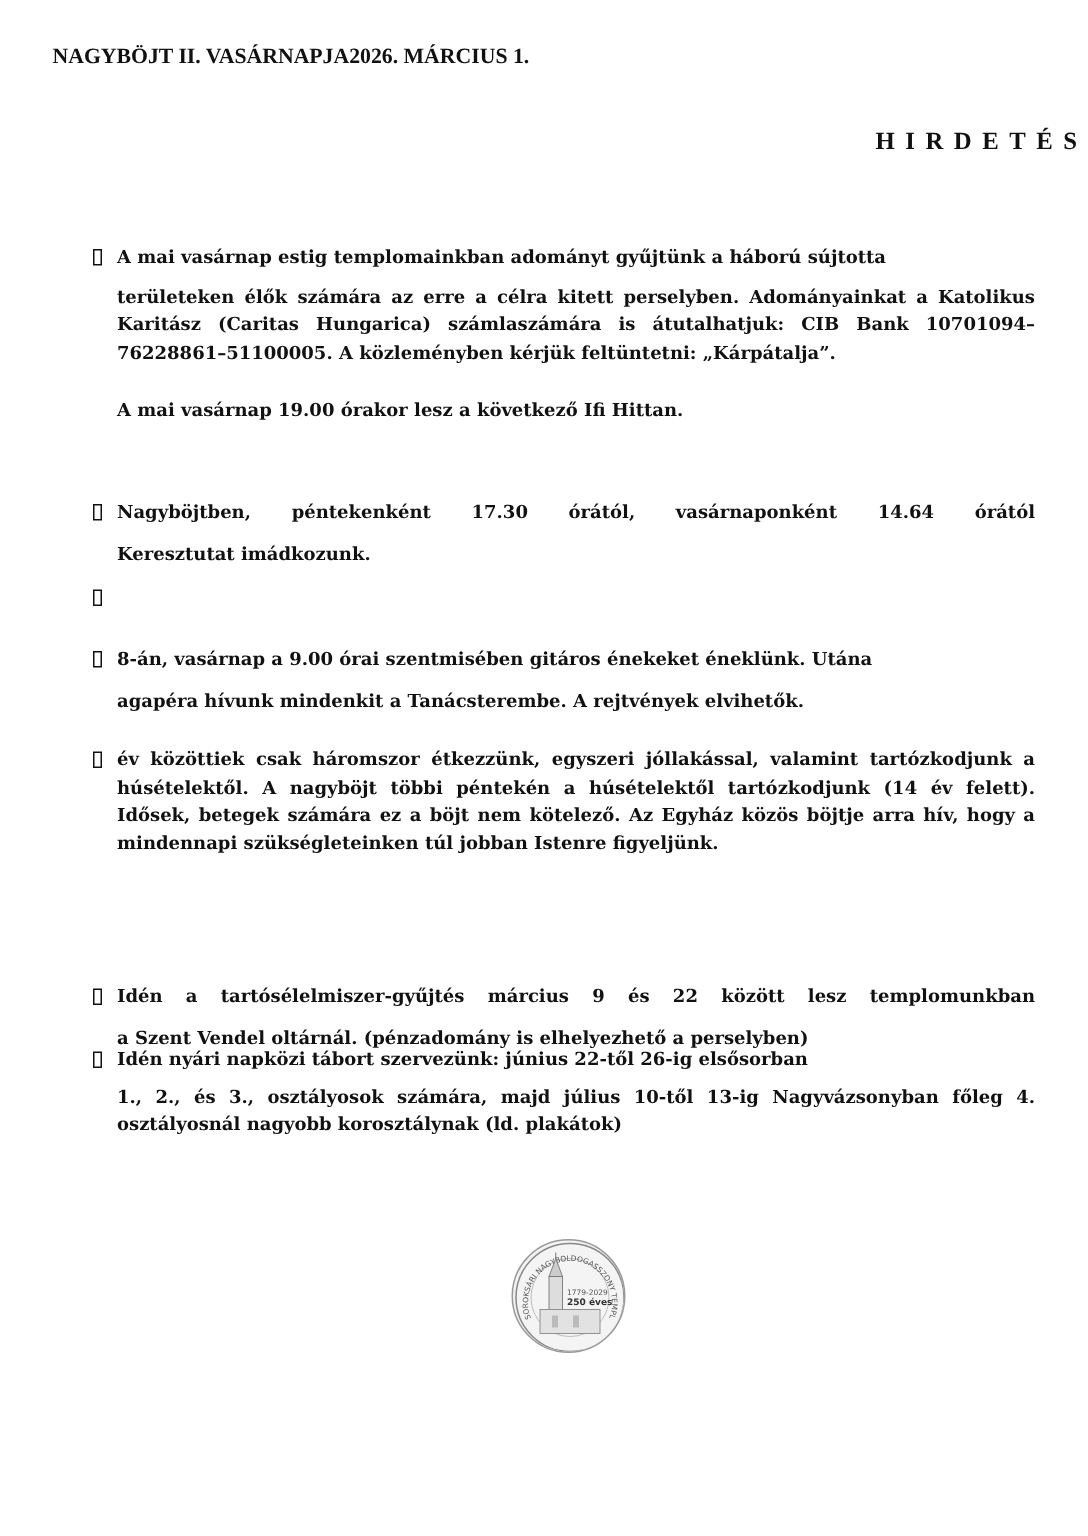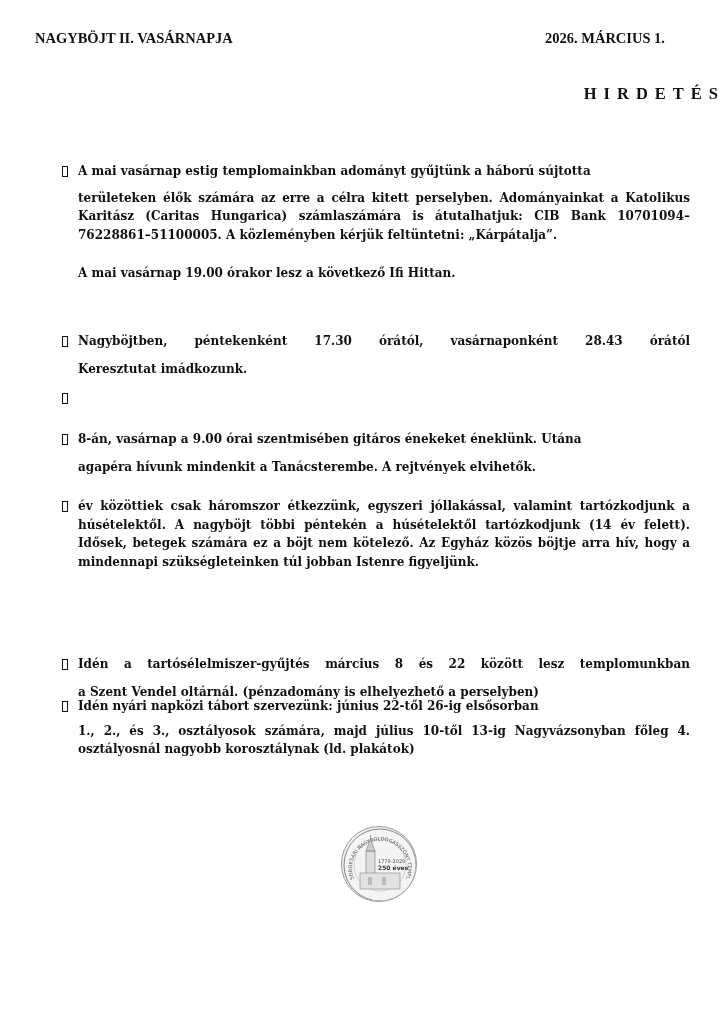--- a/index.html
+++ b/index.html
@@ -3,21 +3,21 @@
   <meta charset="utf-8">
   <style>
     html, body { margin: 0; padding: 0; background: #ffffff; }
     body {
       width: 725px; height: 1024px; position: relative; overflow: hidden;
       font-family: "DejaVu Serif", "Liberation Serif", serif;
       color: #111111;
     }
     .header {
       position: absolute; top: 30px; left: 35px; right: 60px;
-      display: flex; justify-content: space-between;
+      display: flex; justify-content: flex-start;
       font-family: "Liberation Serif", serif; font-weight: bold;
       font-size: 14.5px; letter-spacing: 0px;
     }
     .title {
       position: absolute; top: 84px; left: 0; right: 0; text-align: right;
       font-family: "Liberation Serif", serif; font-weight: bold;
       font-size: 16.5px; letter-spacing: 7px;
     }
     .item {
       position: absolute; left: 62px; width: 628px;
@@ -54,21 +54,21 @@
   <div class="text">
     <p style="margin-bottom:8px;">A mai vasárnap estig templomainkban adományt gyűjtünk a háború sújtotta</p>
     <p>területeken élők számára az erre a célra kitett perselyben. Adományainkat a Katolikus Karitász (Caritas Hungarica) számlaszámára is átutalhatjuk: CIB Bank 10701094–76228861–51100005. A közleményben kérjük feltüntetni: „Kárpátalja”.</p>
     <p style="margin-top:20px;">A mai vasárnap 19.00 órakor lesz a következő Ifi Hittan.</p>
   </div>
 </div>
 
 <div class="item" style="top:332px;">
   <span class="bullet" style="top:4px;"></span>
   <div class="text loose">
-    <p class="justify-last" style="line-height:18.5px;">Nagyböjtben, péntekenként 17.30 órától, vasárnaponként 28.43 órától</p>
+    <p class="justify-last" style="line-height:18.5px;">Nagyböjtben, péntekenként 17.30 órától, vasárnaponként 14.64 órától</p>
     <p style="margin-top:9px;line-height:18.5px;">Keresztutat imádkozunk.</p>
   </div>
 </div>
 
 <div class="item" style="top:389px;">
   <span class="bullet" style="top:4px;"></span>
 </div>
 
 <div class="item" style="top:430px;">
   <span class="bullet" style="top:4px;"></span>
@@ -81,21 +81,21 @@
 <div class="item" style="top:497px;">
   <span class="bullet" style="top:4px;"></span>
   <div class="text">
     <p>év közöttiek csak háromszor étkezzünk, egyszeri jóllakással, valamint tartózkodjunk a húsételektől. A nagyböjt többi péntekén a húsételektől tartózkodjunk (14 év felett). Idősek, betegek számára ez a böjt nem kötelező. Az Egyház közös böjtje arra hív, hogy a mindennapi szükségleteinken túl jobban Istenre figyeljünk.</p>
   </div>
 </div>
 
 <div class="item" style="top:655px;">
   <span class="bullet" style="top:4px;"></span>
   <div class="text">
-    <p class="justify-last">Idén a tartósélelmiszer-gyűjtés március 8 és 22 között lesz templomunkban</p>
+    <p class="justify-last">Idén a tartósélelmiszer-gyűjtés március 9 és 22 között lesz templomunkban</p>
     <p style="margin-top:9px;">a Szent Vendel oltárnál. (pénzadomány is elhelyezhető a perselyben)</p>
   </div>
 </div>
 
 <div class="item" style="top:697px;">
   <span class="bullet" style="top:4px;"></span>
   <div class="text">
     <p style="margin-bottom:6px;">Idén nyári napközi tábort szervezünk: június 22-től 26-ig elsősorban</p>
     <p>1., 2., és 3., osztályosok számára, majd július 10-től 13-ig Nagyvázsonyban főleg 4. osztályosnál nagyobb korosztálynak (ld. plakátok)</p>
   </div>

